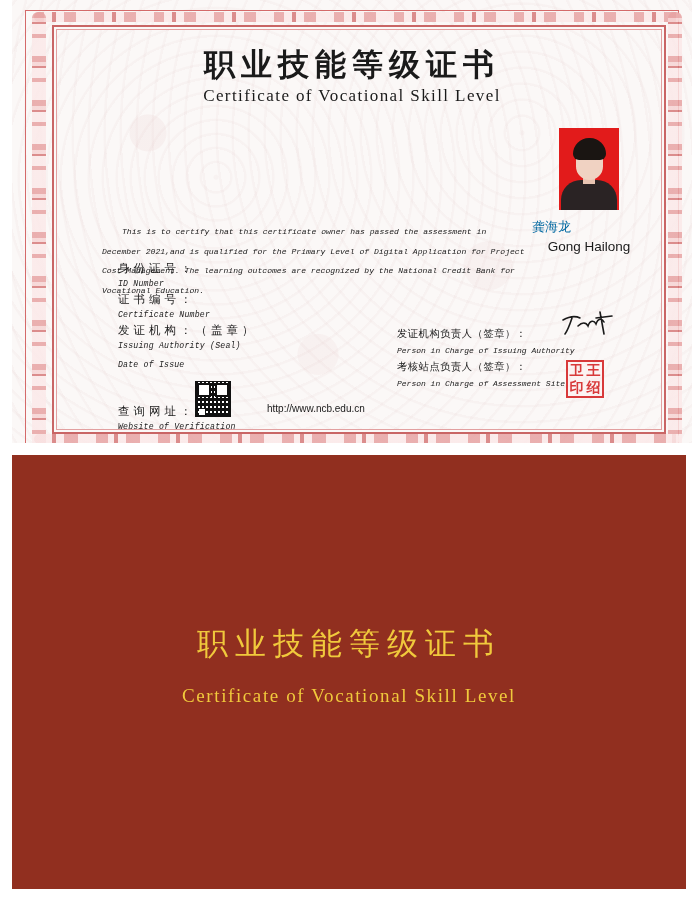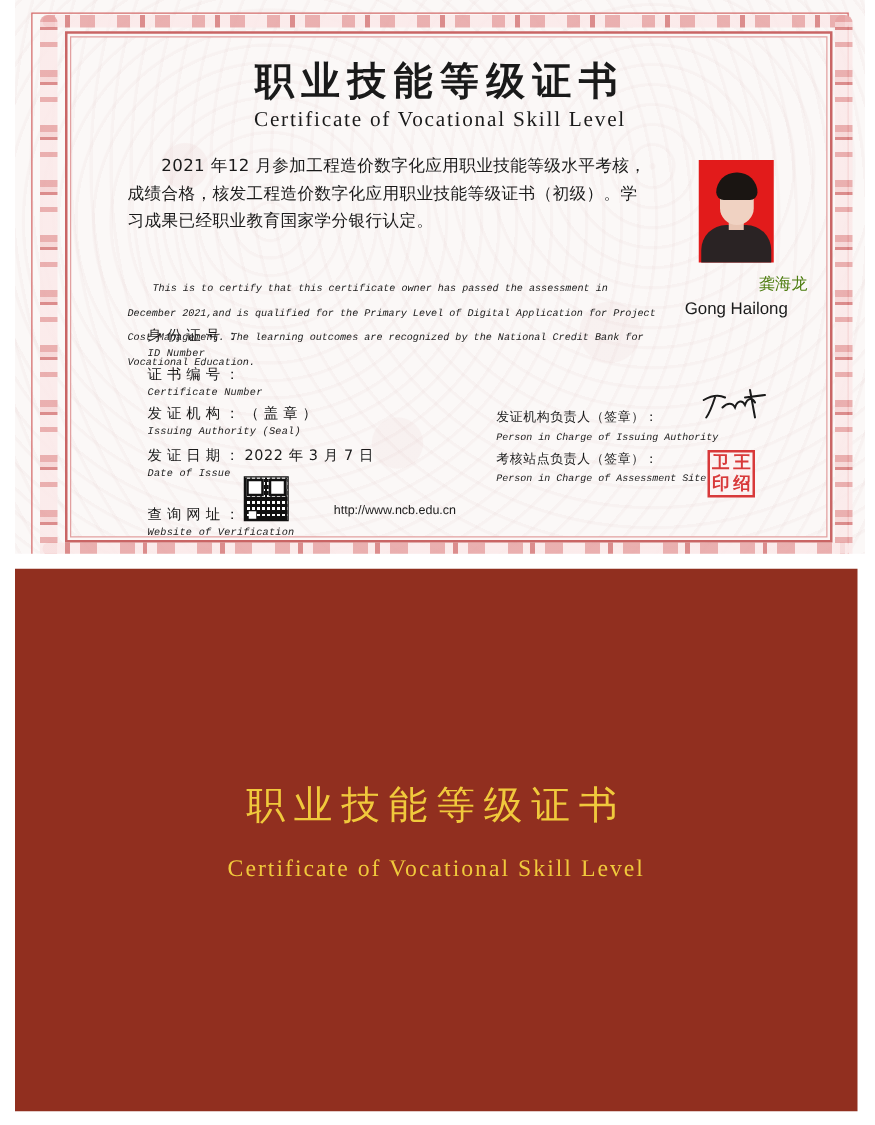--- a/index.html
+++ b/index.html
@@ -70,21 +70,21 @@
   .field .val { letter-spacing: 1px; }
 
   .photo {
     position: absolute; left: 547px; top: 128px; width: 60px; height: 82px;
     background: #e21b1b; overflow: hidden;
   }
   .photo .hair { position: absolute; left: 14px; top: 10px; width: 33px; height: 22px; background: #1a1512; border-radius: 16px 16px 6px 6px; }
   .photo .face { position: absolute; left: 17px; top: 18px; width: 27px; height: 34px; background: #f0d2c2; border-radius: 12px 12px 14px 14px; }
   .photo .body { position: absolute; left: 2px; top: 52px; width: 56px; height: 34px; background: #2a2324; border-radius: 20px 20px 0 0; }
   .photo .neck { position: absolute; left: 24px; top: 48px; width: 12px; height: 8px; background: #e8c4b2; }
-  .name-cn { position: absolute; left: 520px; width: 114px; top: 218px; text-align: right; font-size: 13px; color: #4d7c0f; }
+  .name-cn { position: absolute; left: 520px; width: 114px; top: 218px; text-align: left; font-size: 13px; color: #0369a1; }
   .name-en { position: absolute; left: 520px; width: 114px; top: 239px; text-align: center; font-family: "Liberation Sans", sans-serif; font-size: 13.5px; color: #1a1a1a; }
 
   .sign-block { position: absolute; left: 385px; color: #1a1a1a; }
   .sign-block .cn { font-size: 10.3px; letter-spacing: 0.5px; }
   .sign-block .en { font-family: "Liberation Mono", monospace; font-style: italic; font-size: 8px; margin-top: 5px; }
 
   .seal {
     position: absolute; left: 160px; top: 293px; width: 98px; height: 98px;
     border: 3px solid #e62a2a; border-radius: 50%; box-sizing: border-box;
     opacity: 0.88;
@@ -140,21 +140,20 @@
   <div class="outer-line"></div>
   <div class="ornament orn-top"></div>
   <div class="ornament orn-bottom"></div>
   <div class="ornament orn-left"></div>
   <div class="ornament orn-right"></div>
   <div class="inner-frame"></div>
 
   <div class="title-cn">职业技能等级证书</div>
   <div class="title-en">Certificate of Vocational Skill Level</div>
 
-  <div class="body-cn">2021 年12 月参加工程造价数字化应用职业技能等级水平考核，成绩合格，核发工程造价数字化应用职业技能等级证书（初级）。学习成果已经职业教育国家学分银行认定。</div>
   <div class="body-en">This is to certify that this certificate owner has passed the assessment in December 2021,and is qualified for the Primary Level of Digital Application for Project Cost Management. The learning outcomes are recognized by the National Credit Bank for Vocational Education.</div>
 
   <div class="photo">
     <div class="body"></div>
     <div class="neck"></div>
     <div class="face"></div>
     <div class="hair"></div>
   </div>
   <div class="name-cn">龚海龙</div>
   <div class="name-en">Gong Hailong</div>
@@ -165,21 +164,20 @@
   </div>
   <div class="field" style="top:292px;">
     <div class="cn"><span>证书编号：</span><span class="val"></span></div>
     <div class="en">Certificate Number</div>
   </div>
   <div class="field" style="top:323px;">
     <div class="cn">发证机构：（盖章）</div>
     <div class="en">Issuing Authority (Seal)</div>
   </div>
   <div class="field" style="top:357px;">
-    <div class="cn"><span>发证日期：</span><span class="val" style="letter-spacing:0.5px;">2022 年 3  月 7  日</span></div>
     <div class="en">Date of Issue</div>
   </div>
   <div class="field" style="top:404px;">
     <div class="cn">查询网址：</div>
     <div class="en">Website of Verification</div>
   </div>
 
   <div class="qr"></div>
   <div class="url">http://www.ncb.edu.cn</div>
 

